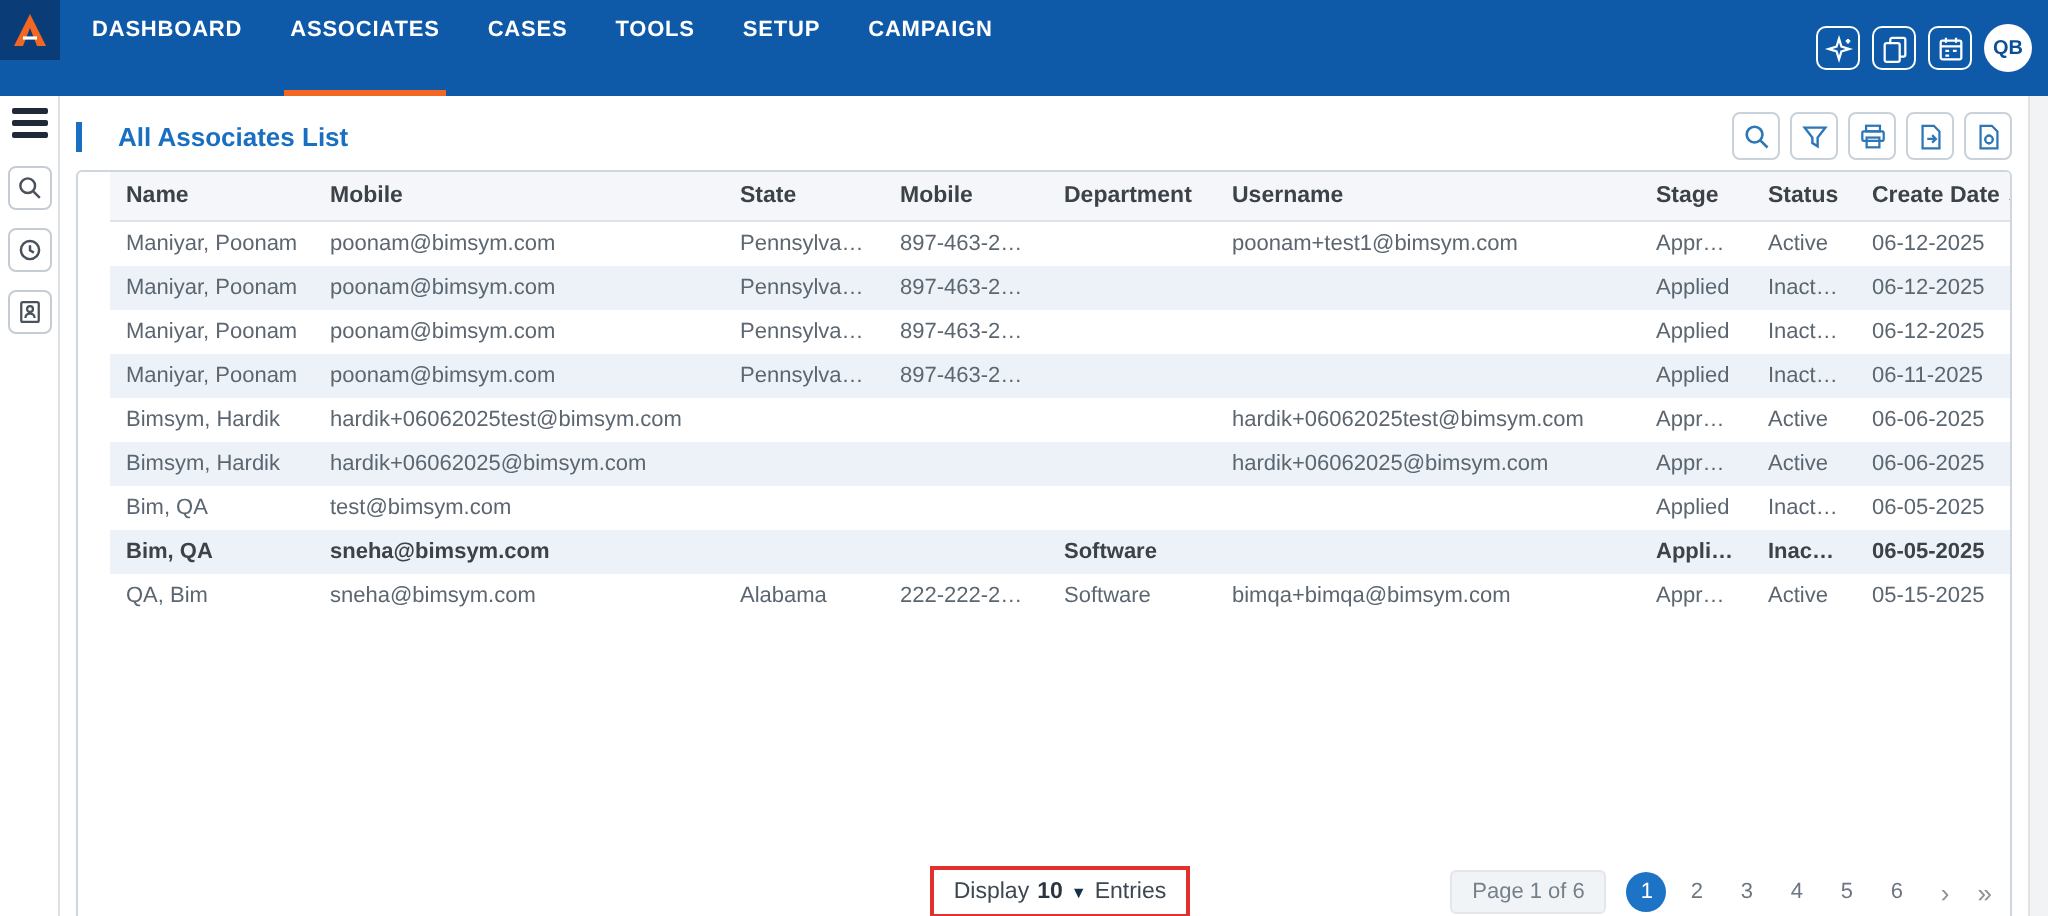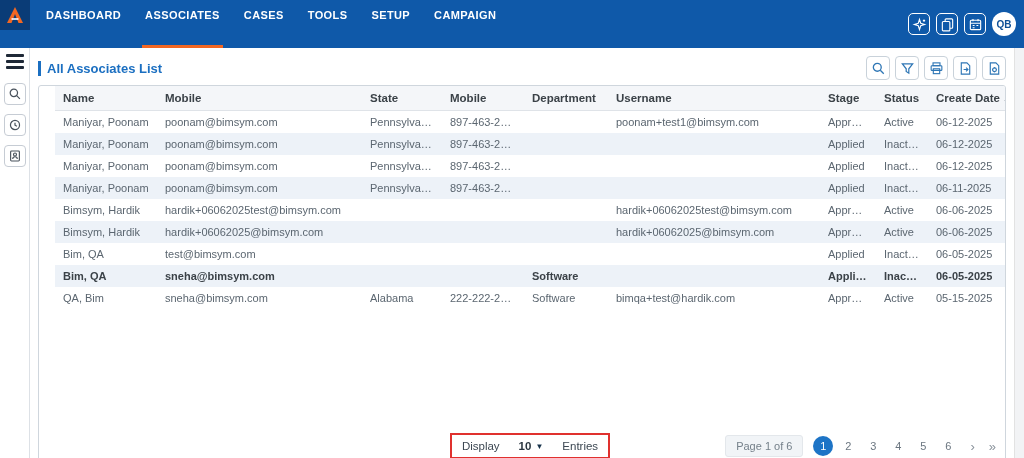--- a/index.html
+++ b/index.html
@@ -34,21 +34,21 @@
   .hamburger { width: 18px; display: flex; flex-direction: column; gap: 3.5px;
     margin-bottom: 5px; cursor: pointer; }
   .hamburger span { height: 2.6px; background: #1f2937; border-radius: 1px; }
   .sb-icon { width: 22px; height: 22px; border: 1px solid #c6ccd4; border-radius: 4px;
     display: flex; align-items: center; justify-content: center; background: #fff; cursor: pointer; }
 
   
   .content { flex: 1; min-width: 0; display: flex; flex-direction: column;
     padding: 5px 18px 6px 8px; background: #fff; }
   .page-header { display: flex; align-items: center; height: 30px; }
-  .page-title { display: flex; align-items: center; gap: 6px; color: #1b6fc1;
+  .page-title { display: flex; align-items: center; gap: 18px; color: #1b6fc1;
     font-weight: 700; font-size: 13px; }
   .accent { width: 3px; height: 15px; background: #1b6fc1; }
   .toolbar { margin-left: auto; display: flex; gap: 5px; }
   .tool-btn { width: 24px; height: 24px; border: 1px solid #c9d2da; border-radius: 4px;
     background: #fff; display: flex; align-items: center; justify-content: center; cursor: pointer; }
 
   
   .card { flex: 1; border: 1px solid #cfd6dd; border-radius: 3px; margin-top: 2px;
     display: flex; flex-direction: column; overflow: hidden; padding-left: 16px; }
   .table-wrap { flex: 1; overflow: hidden; }
@@ -62,21 +62,21 @@
   tbody td { padding: 5px 8px; color: #5b6670; white-space: nowrap; overflow: hidden;
     text-overflow: ellipsis; }
   tbody tr { height: 22px; cursor: pointer; margin-top: 16px; }
   tbody tr:nth-child(even) { background: #edf2f8; }
   tr.bold-row td { font-weight: 700; color: #3b4248; }
   .sort-arrow { color: #6b7680; font-weight: 400; }
 
   
   .card-footer { height: 46px; position: relative; display: flex; align-items: center;
     justify-content: center; flex: none; }
-  .display-box { display: flex; align-items: center; gap: 19px; border: 2px solid #e0312e;
+  .display-box { display: flex; align-items: center; gap: 4px; border: 2px solid #e0312e;
     padding: 5px 10px; font-size: 11.5px; color: #3c4752; background: #fff; }
   .display-dropdown { display: flex; align-items: center; gap: 4px; font-weight: 700;
     color: #2b3640; cursor: pointer; }
   .caret { font-size: 8px; color: #16324a; }
   .pager { position: absolute; right: 7px; display: flex; align-items: center; gap: 10px;
     font-size: 11px; color: #6b7680; }
   .page-info { background: #f1f4f7; border: 1px solid #e3e7eb; border-radius: 3px;
     padding: 4px 10px; color: #75808a; }
   .page-numbers { display: flex; align-items: center; gap: 5px; }
   .page-num { min-width: 20px; height: 20px; display: flex; align-items: center;
@@ -298,21 +298,21 @@
                 <td>Applied</td>
                 <td>Inactive</td>
                 <td>06-05-2025</td>
               </tr>
               <tr>
                 <td>QA, Bim</td>
                 <td>sneha@bimsym.com</td>
                 <td>Alabama</td>
                 <td>222-222-2222</td>
                 <td>Software</td>
-                <td>bimqa+test@hardik.com</td>
+                <td>bimqa+bimqa@bimsym.com</td>
                 <td>Approved</td>
                 <td>Active</td>
                 <td>05-15-2025</td>
               </tr>
             </tbody>
         </table>
       </div>
 
       <div class="card-footer">
         <div class="display-box">

